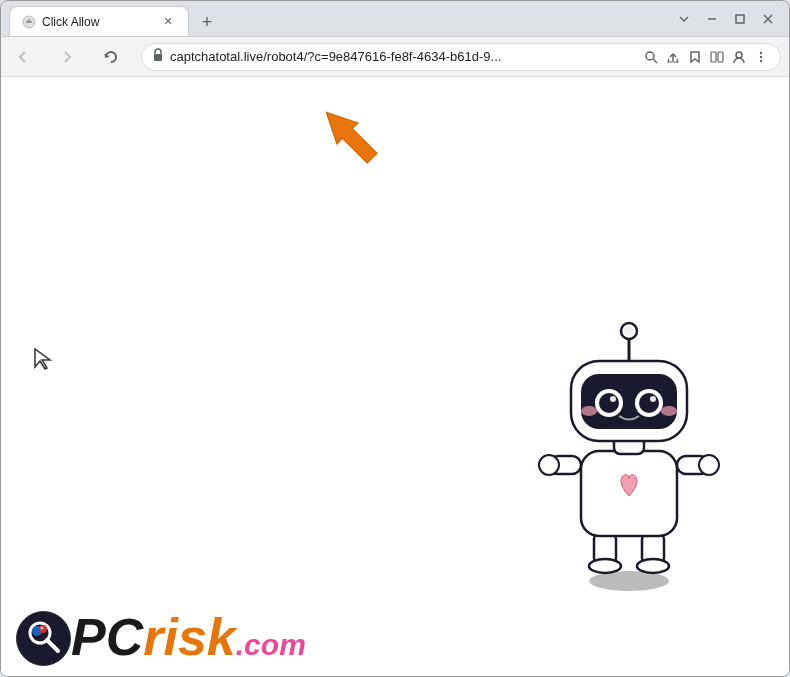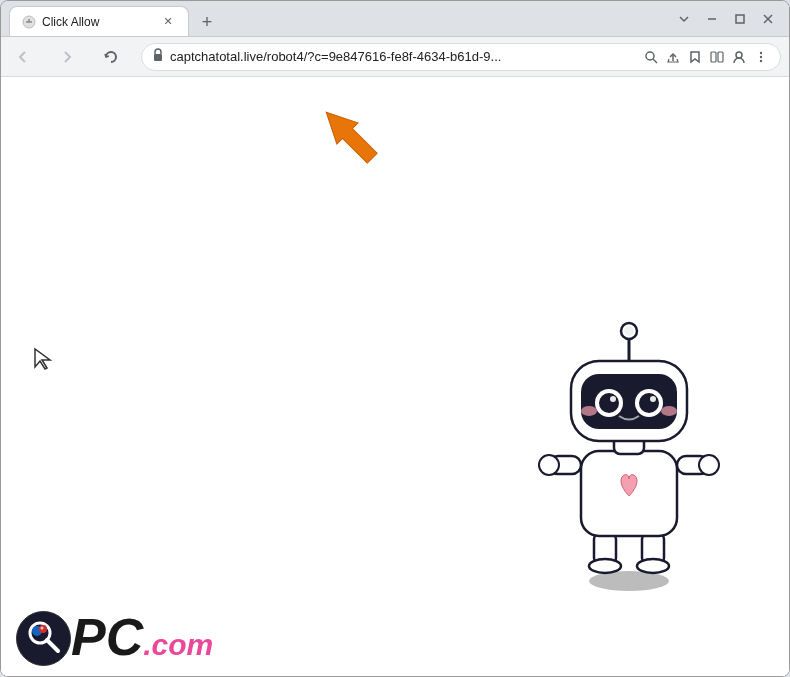--- a/index.html
+++ b/index.html
@@ -453,18 +453,19 @@
 
         <circle cx="21" cy="20" r="5" fill="#1565c0"></circle>
 
         <circle cx="27" cy="18" r="4" fill="#d32f2f"></circle>
 
         <circle cx="26" cy="17" r="1.5" fill="white" opacity="0.7"></circle>
       </svg>
 
       <div style="display:flex; align-items:baseline; gap:0;">
         <span style="font-size:52px; font-weight:900; font-style:italic; color:#1a1a1a; line-height:1; font-family:'Arial Black',sans-serif;">PC</span>
+        <span style="font-size:52px; font-weight:900; font-style:italic; color:#e8750a; line-height:1; font-family:'Arial Black',sans-serif;">risk</span>
         <span style="font-size:30px; font-weight:900; font-style:italic; color:#ec4899; line-height:1; font-family:'Arial Black',sans-serif;">.com</span>
       </div>
     </div>
 
   </div>
 </div>
 
 </body></html>

